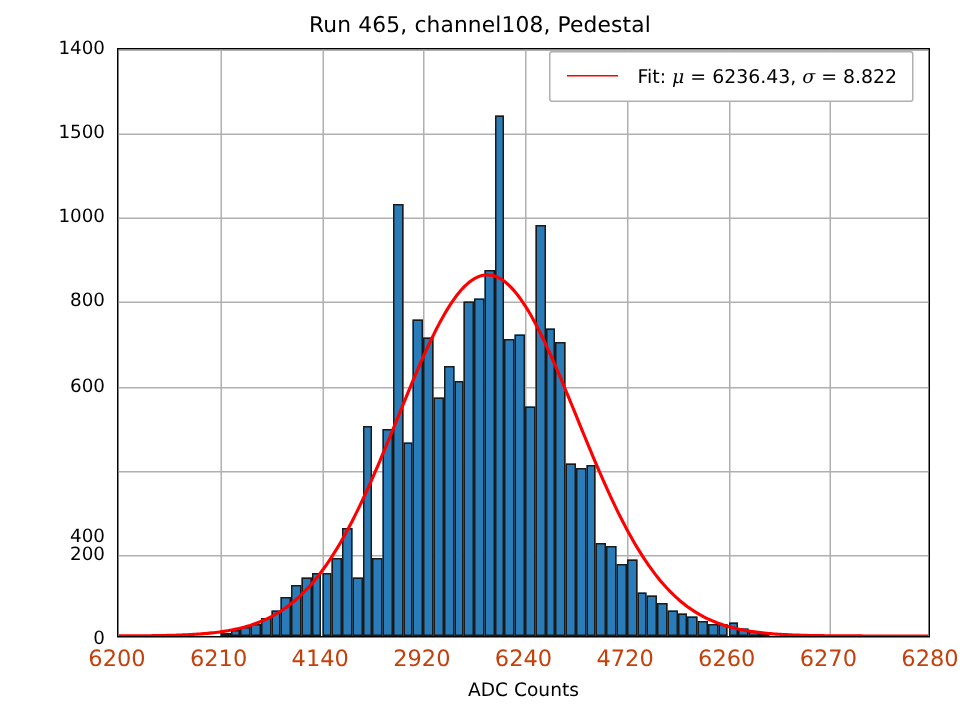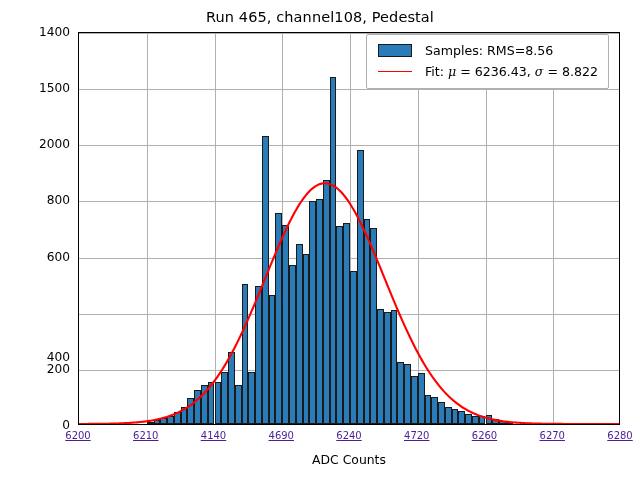--- a/index.html
+++ b/index.html
@@ -44,25 +44,24 @@
   .tick{position:absolute;background:#000000;}
   .ytick{left:-4px;width:4px;height:1.2px;}
   .xtick{bottom:-4px;height:4px;width:1.2px;}
   #ylabels{position:absolute;left:0;top:0;width:640px;height:480px;}
   .ytxt{
     position:absolute;font-size:12.2px;color:#000;
     text-align:right;width:62px;left:8px;
     transform:translateY(-50%);
   }
   .xtxt{
-    position:absolute;font-size:10px;color:#4c1d95;
+    position:absolute;font-size:15px;color:#c2410c;
     text-align:center;width:70px;
     transform:translateX(-50%);
     top:430px;
-    text-decoration:underline;
   }
   #xaxis-title{
     position:absolute;left:349px;top:452px;
     font-size:12.4px;color:#000;
     transform:translateX(-50%);
     white-space:nowrap;
   }
 
   #legend{
     position:absolute;left:366px;top:34px;
@@ -90,27 +89,27 @@
 <div id="figure">
 
   <div id="title">Run 465, channel108, Pedestal</div>
 
   <div id="ylabels">
       <div class="ytxt" style="top: 425px;">0</div>
       <div class="ytxt" style="top: 368.857px;">200</div>
       <div class="ytxt" style="top: 312.714px; margin-top: 44px;">400</div>
       <div class="ytxt" style="top: 256.571px;">600</div>
       <div class="ytxt" style="top: 200.429px;">800</div>
-      <div class="ytxt" style="top: 144.286px;">2000</div>
+      <div class="ytxt" style="top: 144.286px;">1000</div>
       <div class="ytxt" style="top: 88.1429px;">1500</div>
       <div class="ytxt" style="top: 32px;">1400</div>
       <div class="xtxt" style="left: 78px;">6200</div>
       <div class="xtxt" style="left: 145.75px;">6210</div>
       <div class="xtxt" style="left: 213.5px;">4140</div>
-      <div class="xtxt" style="left: 281.25px;">4690</div>
+      <div class="xtxt" style="left: 281.25px;">2920</div>
       <div class="xtxt" style="left: 349px;">6240</div>
       <div class="xtxt" style="left: 416.75px;">4720</div>
       <div class="xtxt" style="left: 484.5px;">6260</div>
       <div class="xtxt" style="left: 552.25px;">6270</div>
       <div class="xtxt" style="left: 620px;">6280</div>
     </div>
 
   <div id="plot">
     <div id="gridlayer">
         <div class="gline h" style="top: 336.857px;"></div>
@@ -202,25 +201,19 @@
     <svg id="fitlayer" viewBox="0 0 542 393" preserveAspectRatio="none">
       <path id="fitpath" fill="none" stroke="#ff0000" stroke-width="2.1" d="M0.00 392.95 L1.35 392.95 L2.71 392.94 L4.07 392.94 L5.42 392.93 L6.78 392.92 L8.13 392.92 L9.48 392.91 L10.84 392.90 L12.20 392.89 L13.55 392.88 L14.90 392.87 L16.26 392.86 L17.62 392.84 L18.97 392.83 L20.32 392.82 L21.68 392.80 L23.03 392.78 L24.39 392.76 L25.75 392.74 L27.10 392.72 L28.45 392.69 L29.81 392.67 L31.17 392.64 L32.52 392.61 L33.88 392.58 L35.23 392.54 L36.58 392.50 L37.94 392.46 L39.30 392.42 L40.65 392.37 L42.00 392.32 L43.36 392.26 L44.72 392.20 L46.07 392.14 L47.42 392.07 L48.78 392.00 L50.13 391.92 L51.49 391.84 L52.85 391.75 L54.20 391.66 L55.55 391.55 L56.91 391.45 L58.27 391.33 L59.62 391.21 L60.98 391.07 L62.33 390.93 L63.68 390.79 L65.04 390.63 L66.40 390.46 L67.75 390.28 L69.10 390.09 L70.46 389.89 L71.82 389.67 L73.17 389.44 L74.53 389.20 L75.88 388.95 L77.23 388.68 L78.59 388.39 L79.95 388.09 L81.30 387.77 L82.65 387.43 L84.01 387.08 L85.37 386.70 L86.72 386.30 L88.08 385.89 L89.43 385.45 L90.78 384.98 L92.14 384.50 L93.50 383.99 L94.85 383.45 L96.20 382.88 L97.56 382.29 L98.92 381.67 L100.27 381.02 L101.63 380.34 L102.98 379.63 L104.33 378.88 L105.69 378.10 L107.05 377.29 L108.40 376.43 L109.75 375.55 L111.11 374.62 L112.47 373.65 L113.82 372.65 L115.17 371.60 L116.53 370.51 L117.88 369.38 L119.24 368.20 L120.60 366.97 L121.95 365.71 L123.30 364.39 L124.66 363.02 L126.02 361.61 L127.37 360.15 L128.72 358.63 L130.08 357.07 L131.43 355.45 L132.79 353.78 L134.15 352.06 L135.50 350.28 L136.85 348.45 L138.21 346.57 L139.57 344.63 L140.92 342.63 L142.28 340.58 L143.63 338.47 L144.98 336.31 L146.34 334.10 L147.70 331.82 L149.05 329.50 L150.40 327.11 L151.76 324.68 L153.12 322.19 L154.47 319.64 L155.82 317.05 L157.18 314.40 L158.53 311.70 L159.89 308.96 L161.25 306.16 L162.60 303.32 L163.95 300.43 L165.31 297.50 L166.67 294.53 L168.02 291.52 L169.38 288.47 L170.73 285.38 L172.08 282.25 L173.44 279.10 L174.80 275.92 L176.15 272.70 L177.50 269.47 L178.86 266.21 L180.22 262.93 L181.57 259.64 L182.93 256.33 L184.28 253.02 L185.63 249.69 L186.99 246.37 L188.35 243.04 L189.70 239.72 L191.05 236.40 L192.41 233.09 L193.77 229.80 L195.12 226.53 L196.47 223.28 L197.83 220.05 L199.18 216.85 L200.54 213.69 L201.90 210.56 L203.25 207.47 L204.60 204.43 L205.96 201.43 L207.32 198.49 L208.67 195.61 L210.03 192.78 L211.38 190.02 L212.73 187.33 L214.09 184.70 L215.45 182.16 L216.80 179.69 L218.15 177.30 L219.51 175.00 L220.87 172.79 L222.22 170.67 L223.57 168.64 L224.93 166.71 L226.28 164.88 L227.64 163.16 L229.00 161.54 L230.35 160.03 L231.70 158.63 L233.06 157.35 L234.42 156.17 L235.77 155.12 L237.13 154.18 L238.48 153.36 L239.83 152.67 L241.19 152.09 L242.55 151.64 L243.90 151.31 L245.25 151.11 L246.61 151.03 L247.97 151.07 L249.32 151.24 L250.68 151.53 L252.03 151.94 L253.38 152.48 L254.74 153.14 L256.10 153.92 L257.45 154.83 L258.80 155.85 L260.16 156.98 L261.52 158.23 L262.87 159.60 L264.22 161.08 L265.58 162.66 L266.93 164.36 L268.29 166.15 L269.65 168.05 L271.00 170.05 L272.35 172.14 L273.71 174.33 L275.07 176.60 L276.42 178.96 L277.77 181.41 L279.13 183.93 L280.48 186.53 L281.84 189.20 L283.20 191.95 L284.55 194.75 L285.90 197.62 L287.26 200.54 L288.62 203.52 L289.97 206.55 L291.32 209.63 L292.68 212.74 L294.03 215.90 L295.39 219.09 L296.75 222.30 L298.10 225.55 L299.45 228.82 L300.81 232.11 L302.17 235.41 L303.52 238.72 L304.88 242.04 L306.23 245.37 L307.58 248.70 L308.94 252.02 L310.30 255.34 L311.65 258.65 L313.00 261.95 L314.36 265.23 L315.72 268.49 L317.07 271.74 L318.43 274.95 L319.78 278.15 L321.13 281.31 L322.49 284.44 L323.85 287.54 L325.20 290.61 L326.55 293.63 L327.91 296.62 L329.27 299.56 L330.62 302.46 L331.98 305.32 L333.33 308.12 L334.68 310.89 L336.04 313.60 L337.40 316.26 L338.75 318.87 L340.10 321.43 L341.46 323.94 L342.82 326.39 L344.17 328.79 L345.52 331.13 L346.88 333.42 L348.23 335.65 L349.59 337.83 L350.95 339.95 L352.30 342.02 L353.65 344.03 L355.01 345.99 L356.37 347.89 L357.72 349.74 L359.07 351.53 L360.43 353.27 L361.78 354.96 L363.14 356.59 L364.50 358.17 L365.85 359.70 L367.20 361.18 L368.56 362.61 L369.92 363.99 L371.27 365.32 L372.63 366.60 L373.98 367.84 L375.33 369.03 L376.69 370.17 L378.05 371.28 L379.40 372.34 L380.75 373.36 L382.11 374.33 L383.47 375.27 L384.82 376.17 L386.18 377.03 L387.53 377.86 L388.88 378.65 L390.24 379.41 L391.60 380.13 L392.95 380.82 L394.30 381.48 L395.66 382.11 L397.02 382.71 L398.37 383.28 L399.73 383.83 L401.08 384.35 L402.43 384.84 L403.79 385.31 L405.15 385.76 L406.50 386.18 L407.85 386.58 L409.21 386.96 L410.57 387.33 L411.92 387.67 L413.27 387.99 L414.63 388.30 L415.98 388.59 L417.34 388.87 L418.70 389.13 L420.05 389.37 L421.40 389.60 L422.76 389.82 L424.12 390.03 L425.47 390.22 L426.82 390.41 L428.18 390.58 L429.53 390.74 L430.89 390.89 L432.25 391.03 L433.60 391.17 L434.95 391.29 L436.31 391.41 L437.67 391.52 L439.02 391.63 L440.38 391.72 L441.73 391.81 L443.08 391.90 L444.44 391.98 L445.80 392.05 L447.15 392.12 L448.50 392.19 L449.86 392.25 L451.22 392.30 L452.57 392.35 L453.93 392.40 L455.28 392.45 L456.63 392.49 L457.99 392.53 L459.35 392.57 L460.70 392.60 L462.05 392.63 L463.41 392.66 L464.77 392.69 L466.12 392.71 L467.48 392.73 L468.83 392.76 L470.18 392.78 L471.54 392.79 L472.90 392.81 L474.25 392.83 L475.60 392.84 L476.96 392.85 L478.32 392.87 L479.67 392.88 L481.02 392.89 L482.38 392.90 L483.73 392.91 L485.09 392.91 L486.45 392.92 L487.80 392.93 L489.15 392.93 L490.51 392.94 L491.87 392.95 L493.22 392.95 L494.57 392.96 L495.93 392.96 L497.28 392.96 L498.64 392.97 L500.00 392.97 L501.35 392.97 L502.70 392.97 L504.06 392.98 L505.42 392.98 L506.77 392.98 L508.13 392.98 L509.48 392.98 L510.83 392.99 L512.19 392.99 L513.55 392.99 L514.90 392.99 L516.25 392.99 L517.61 392.99 L518.97 392.99 L520.32 392.99 L521.68 392.99 L523.03 392.99 L524.38 392.99 L525.74 393.00 L527.10 393.00 L528.45 393.00 L529.80 393.00 L531.16 393.00 L532.52 393.00 L533.87 393.00 L535.23 393.00 L536.58 393.00 L537.93 393.00 L539.29 393.00 L540.65 393.00 L542.00 393.00 "></path>
     </svg>
   </div>
 
   <div id="xaxis-title">ADC Counts</div>
 
   <div id="legend">
     <div class="legrow">
       <span class="legkey">
-        <span class="swatch-patch"></span>
-      </span>
-      <span class="legtxt">Samples: RMS=8.56</span>
-    </div>
-    <div class="legrow">
-      <span class="legkey">
         <span class="swatch-line"></span>
       </span>
       <span class="legtxt"><span>Fit: </span><i>μ</i><span> = 6236.43, </span><i>σ</i><span> = 8.822</span></span>
     </div>
   </div>
 
 </div>
 
 </body></html>

